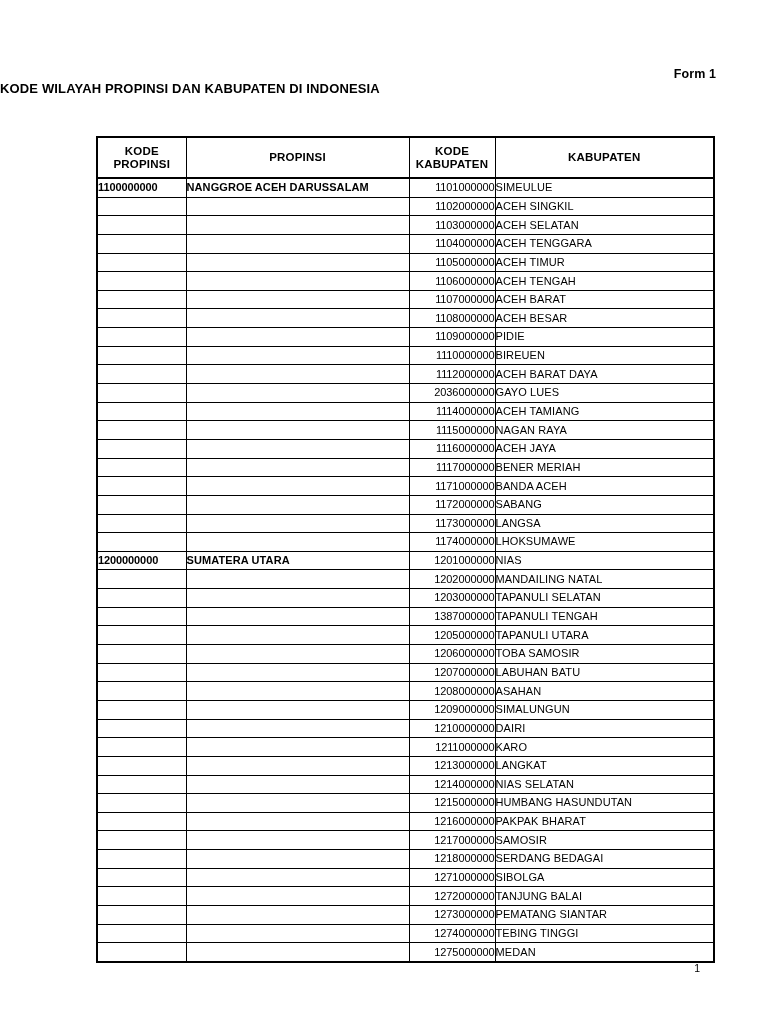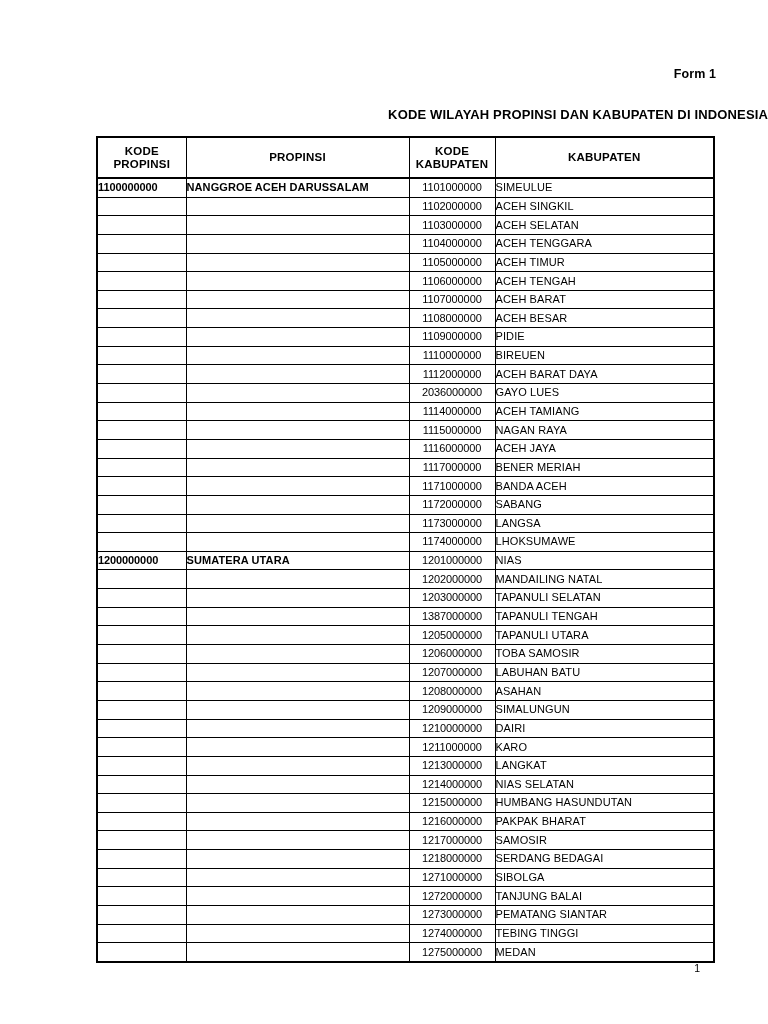--- a/index.html
+++ b/index.html
@@ -32,24 +32,24 @@
     font-size: 12.5px;
     font-weight: bold;
     letter-spacing: 0.1px;
     line-height: 16px;
     white-space: nowrap;
   }
 
   
   .doc-title {
     position: absolute;
-    top: 106px;
+    top: 80px;
     left: 0;
     width: 768px;
-    text-align: right;
+    text-align: left;
     font-size: 13px;
     font-weight: bold;
     letter-spacing: 0.15px;
     line-height: 17px;
   }
 
   
   .table-wrap {
     position: absolute;
     left: 96px;
@@ -98,21 +98,21 @@
     font-size: 11px;
     letter-spacing: -0.1px;
   }
   td.propinsi {
     font-weight: bold;
     font-size: 11.5px;
     padding-left: 4px;
     letter-spacing: 0.1px;
   }
   td.kode-kab {
-    text-align: center;
+    text-align: right;
     font-size: 11px;
     letter-spacing: -0.1px;
   }
   td.kabupaten {
     font-size: 11.5px;
     padding-left: 4px;
     letter-spacing: 0.1px;
   }
 
   

